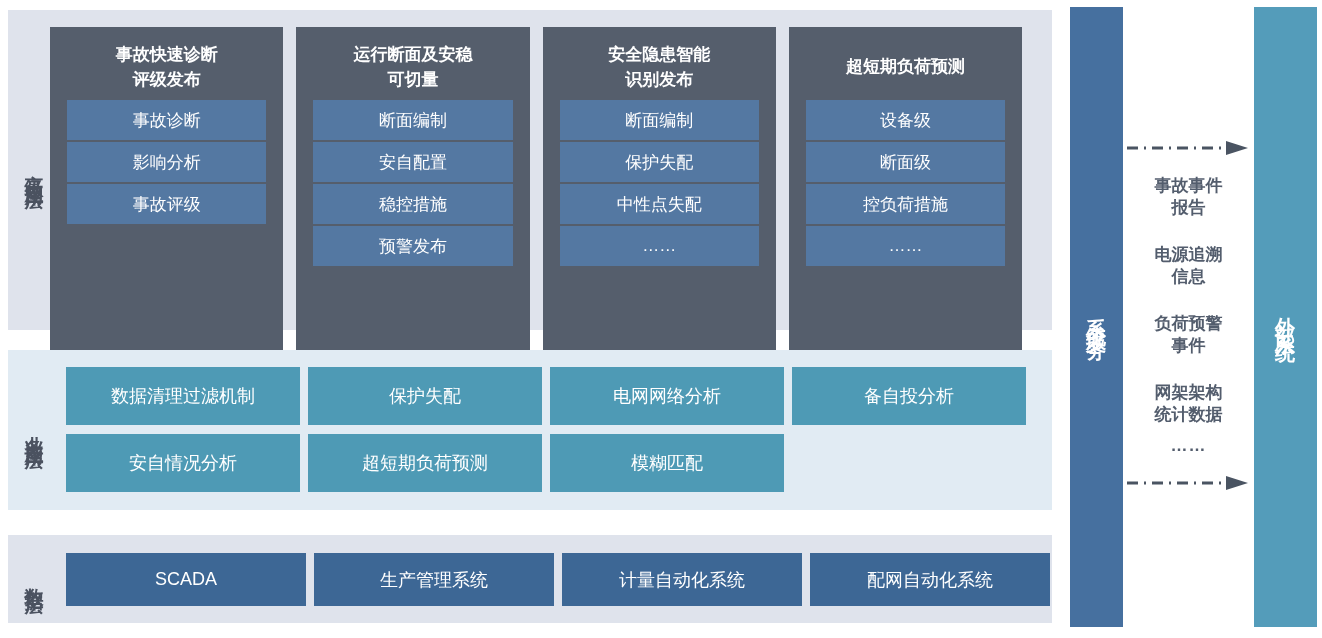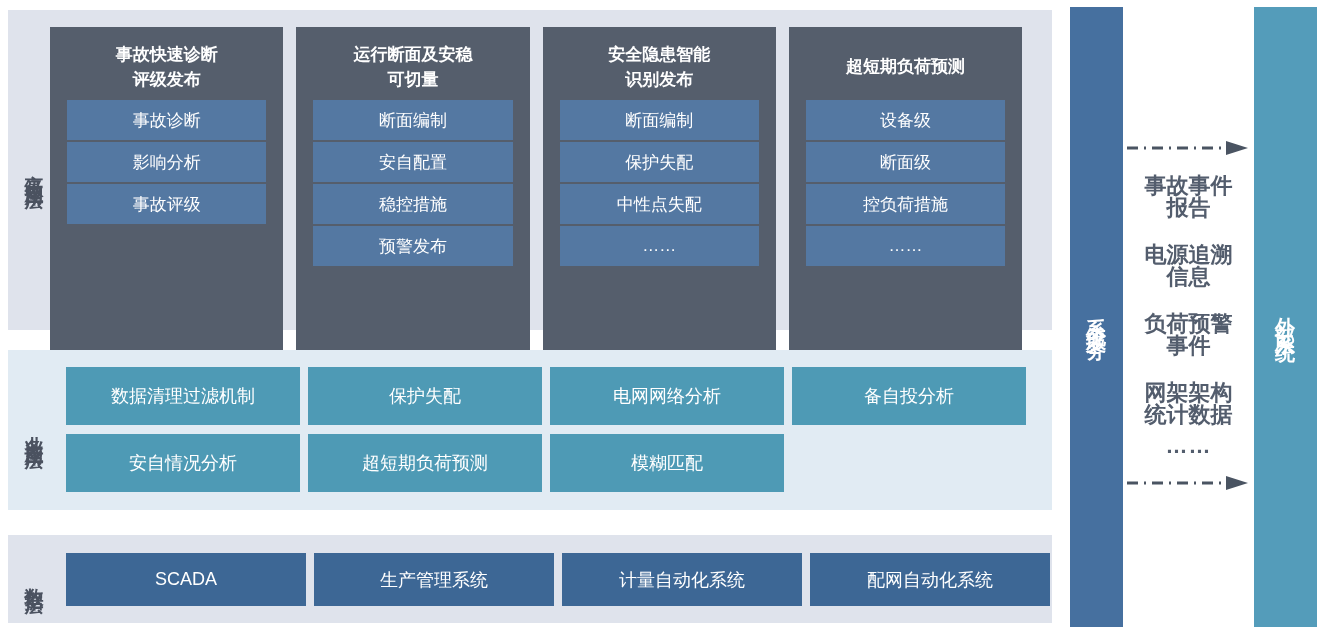--- a/index.html
+++ b/index.html
@@ -74,21 +74,21 @@
 
   .exchange { position: absolute; left: 1123px; top: 7px; width: 131px; height: 620px; }
   .arrow { position: absolute; left: 2px; width: 127px; height: 16px; }
   #arrow-top { top: 133px; }
   #arrow-bottom { top: 468px; }
   .exchange-list {
     position: absolute; top: 168px; left: 0; right: 0;
     display: flex; flex-direction: column; align-items: center; gap: 25px;
   }
   .exchange-item {
-    font-size: 22px; font-weight: bold; color: #535d6d;
+    font-size: 17px; font-weight: bold; color: #535d6d;
     text-align: center; line-height: 22px; white-space: pre-line;
   }
   .exchange-dots { margin-top: -16px; letter-spacing: 1px; }
 </style>
 </head>
 <body>
 
 <div class="stage">
 
   <div class="panel panel-gray" id="advanced-panel">

